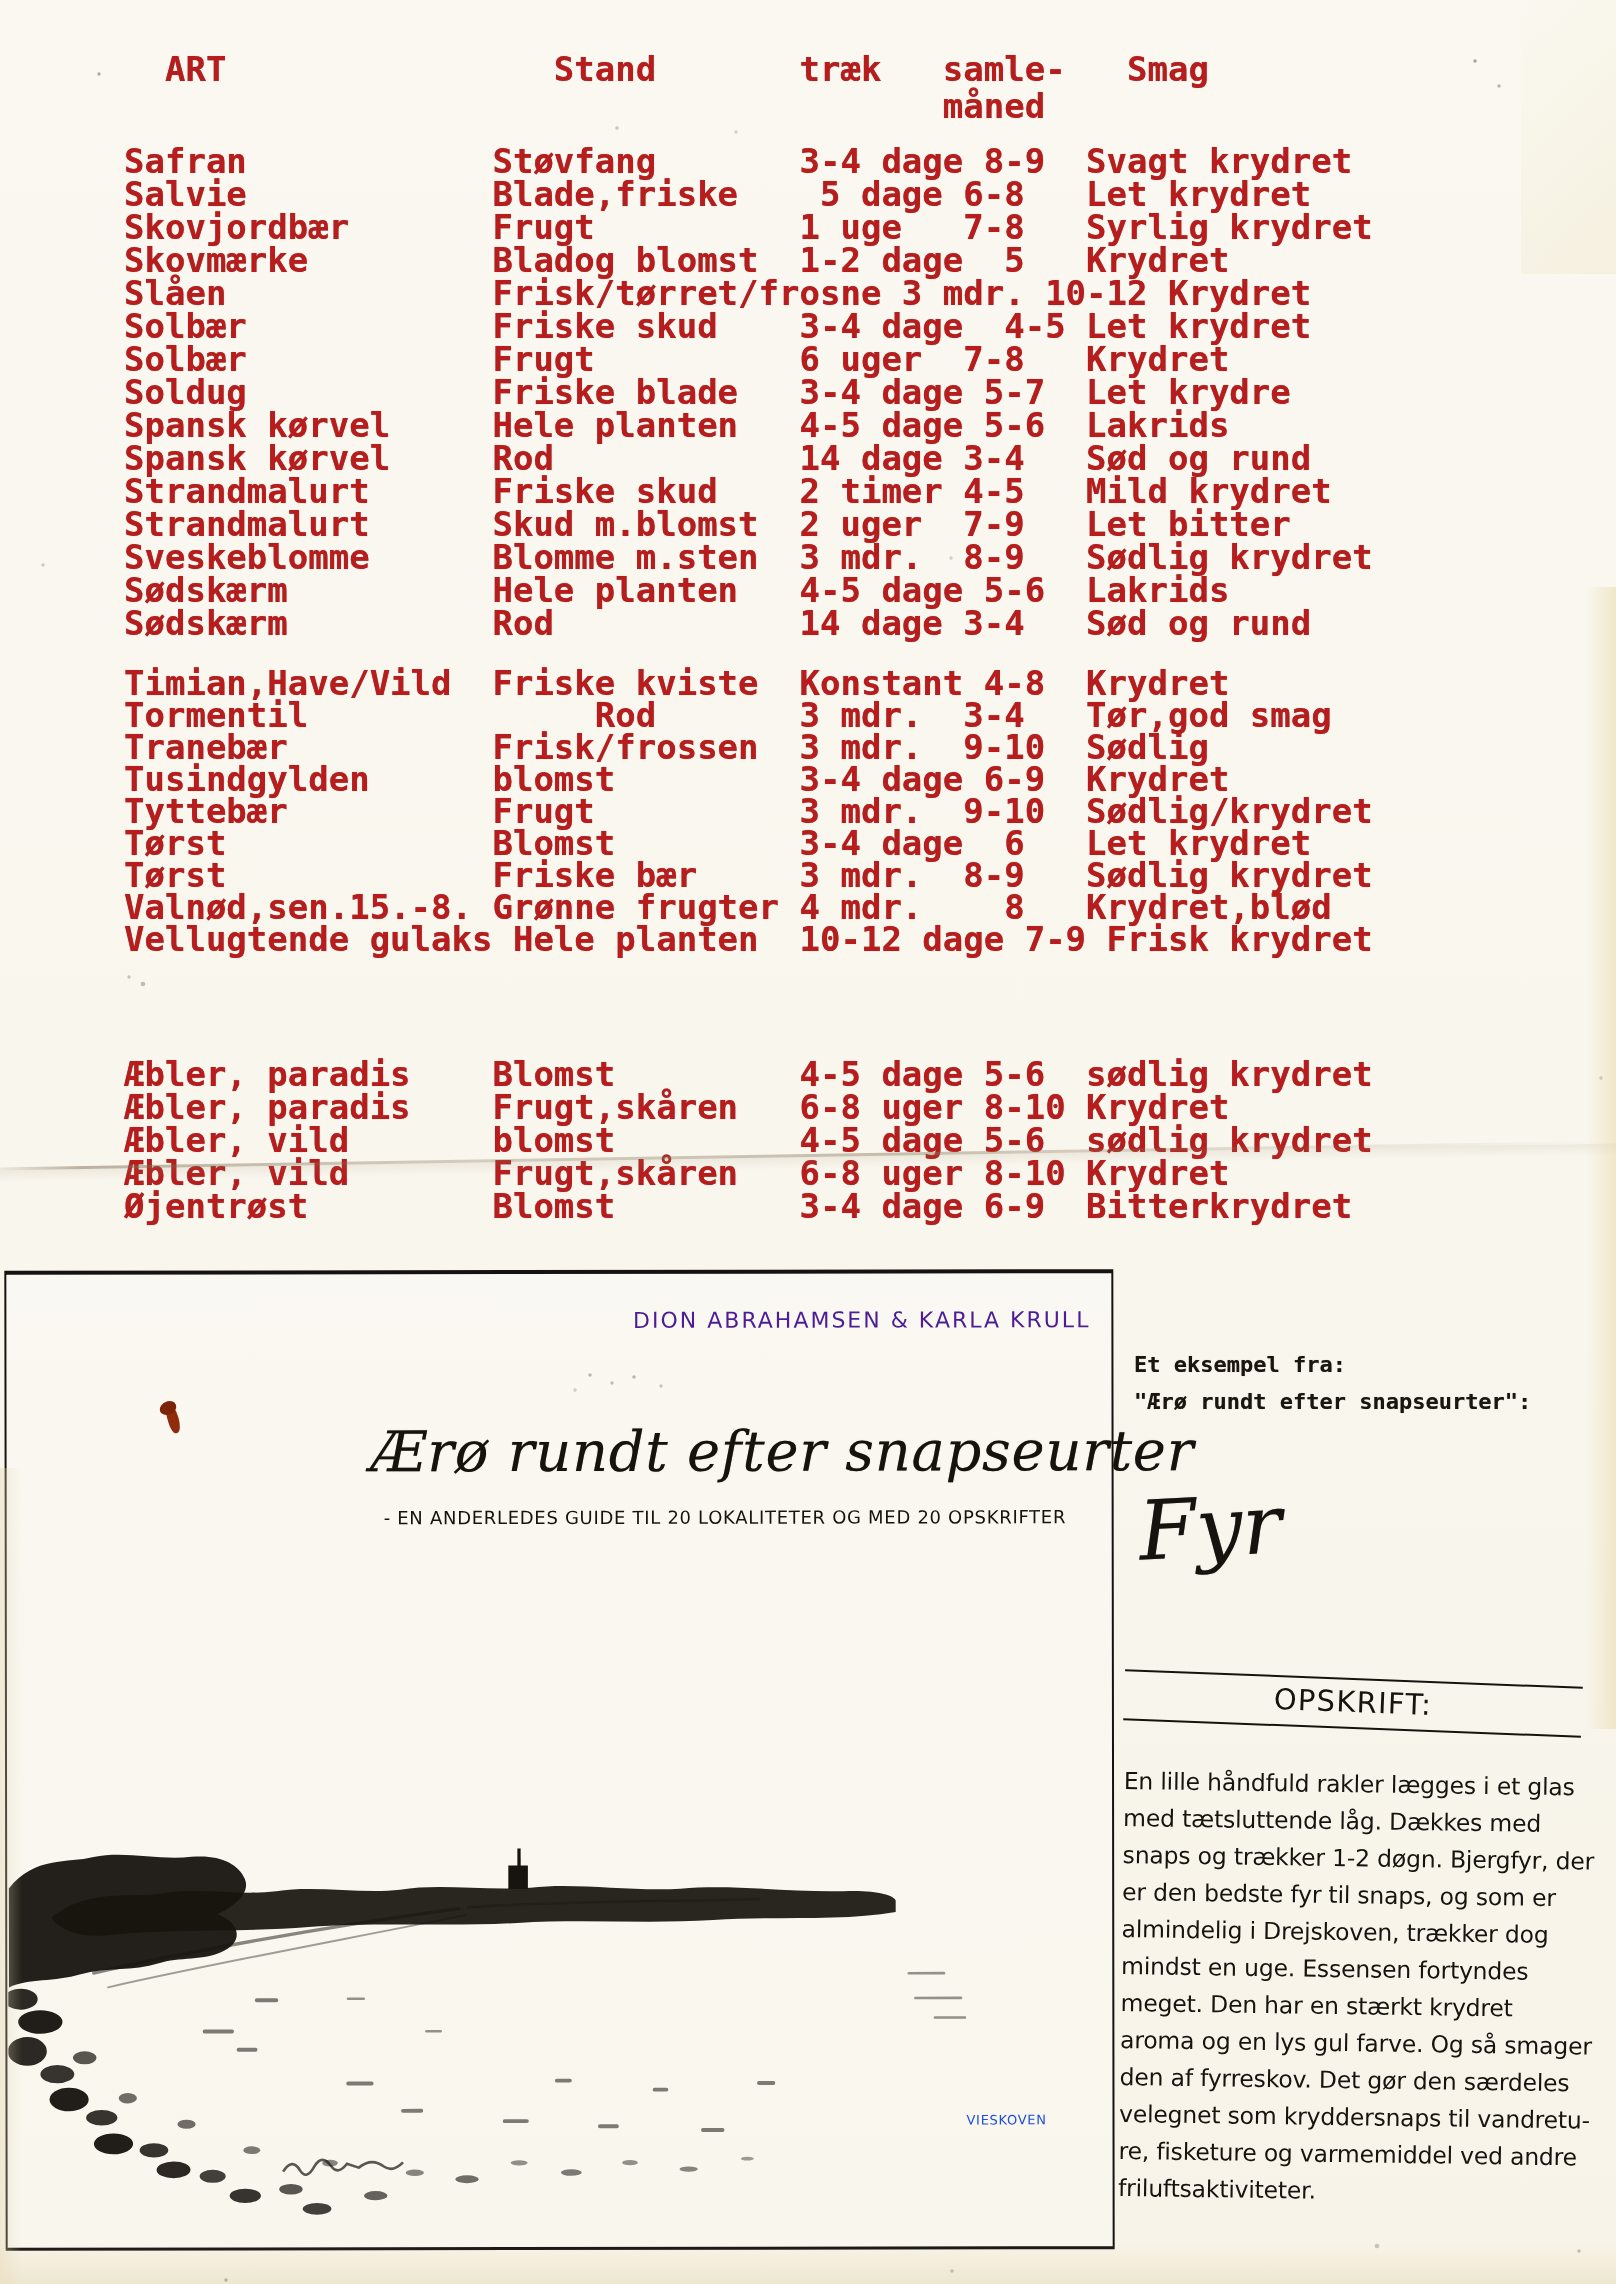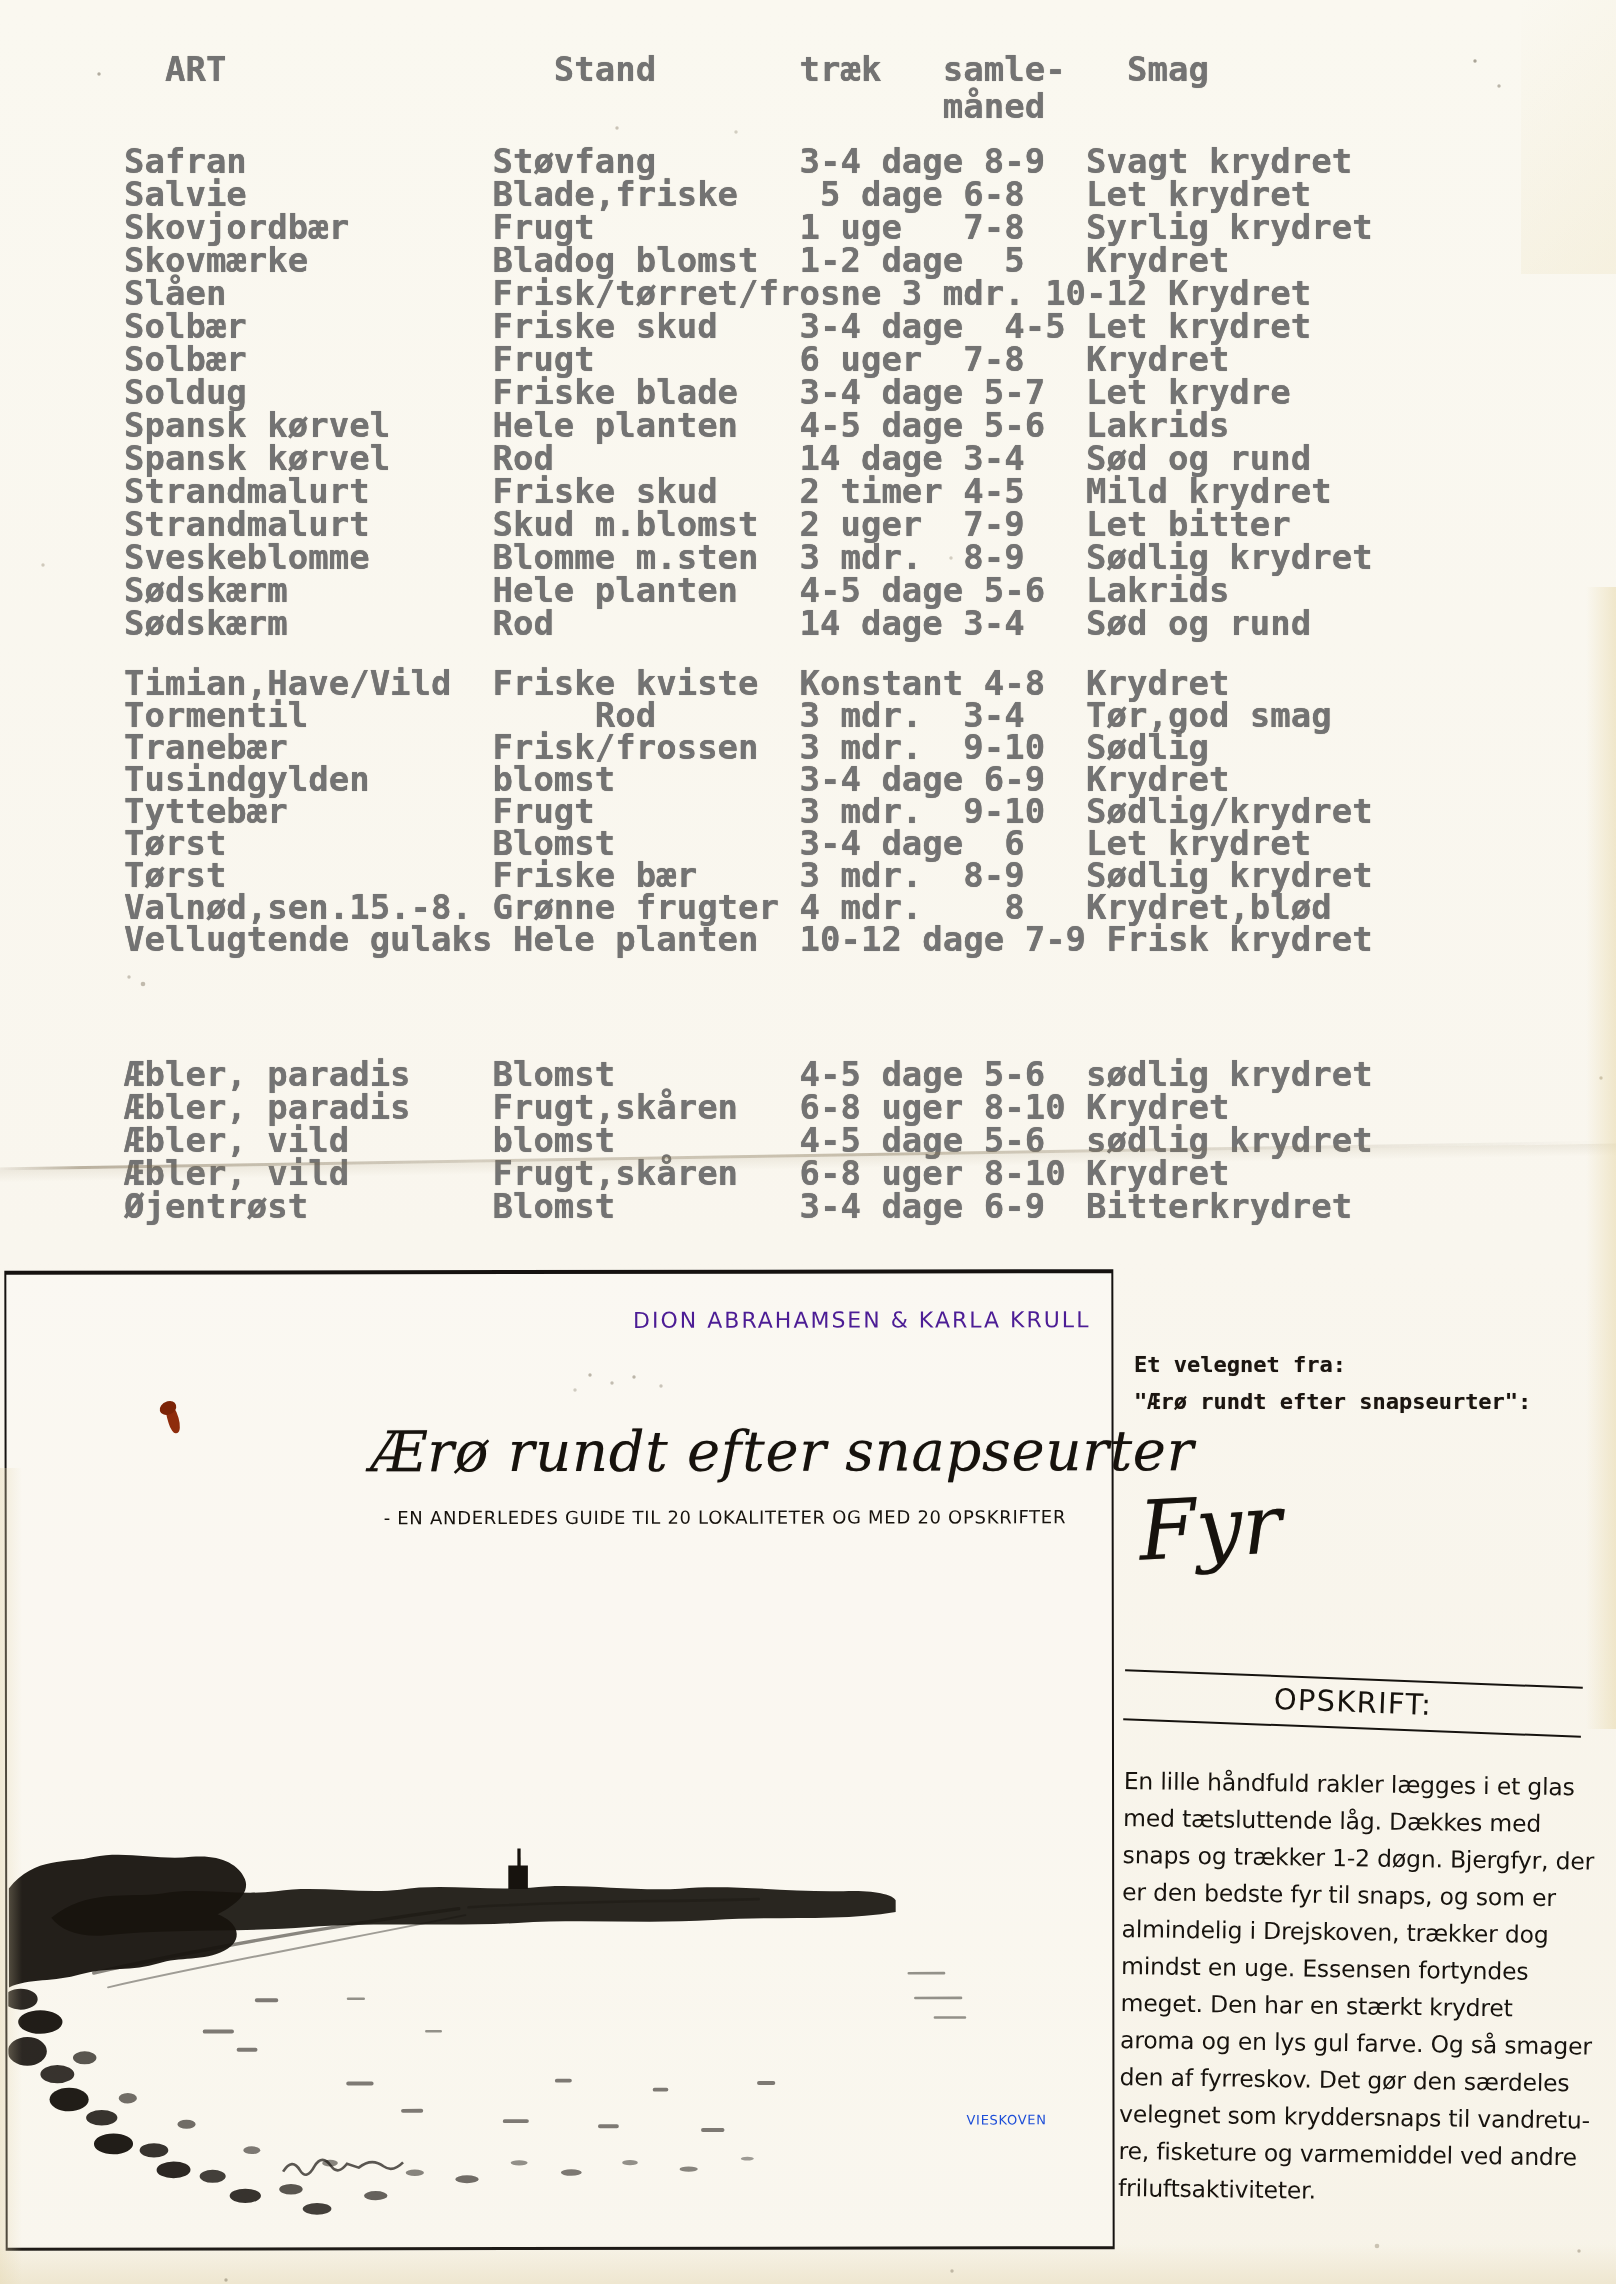--- a/index.html
+++ b/index.html
@@ -6,21 +6,21 @@
   body{
     width:1616px;height:2284px;position:relative;overflow:hidden;
     background:linear-gradient(180deg,#faf8f0 0%,#f9f6ee 55%,#f7f3e8 100%);
     font-family:"DejaVu Sans",sans-serif;color:#1b1713;
   }
   .layer{position:absolute;pointer-events:none;}
   
   .tbl{
     position:absolute;left:124px;margin:0;
     font-family:"DejaVu Sans Mono",monospace;font-weight:700;font-size:34px;
-    color:#737373;white-space:pre;text-shadow:0 0 0.7px rgba(25,18,10,.55);
+    color:#b91c1c;white-space:pre;text-shadow:0 0 0.7px rgba(25,18,10,.55);
   }
   .trow{white-space:pre;}
   #thead{top:51px;line-height:37px;}
   #block0{top:145px;line-height:33px;}
   #block1{top:667px;line-height:32px;}
   #block2{top:1058px;line-height:33px;}
   
   .crease{left:-19.6px;top:1154px;width:1658px;height:3.3px;transform:rotate(-0.95deg);
     background:linear-gradient(90deg,rgba(125,110,82,0) 0%,rgba(125,110,82,.5) 6%,rgba(125,110,82,.3) 30%,rgba(140,125,95,.48) 55%,rgba(125,110,82,.18) 78%,rgba(125,110,82,0) 98%);
     filter:blur(0.7px);}
@@ -155,21 +155,21 @@
     <g stroke="#17130e" stroke-width="4" opacity="0.45" fill="none" stroke-linecap="round">
       <path d="M1390 470 h70 M1420 500 h46 M1380 432 h54 M520 470 h24 M640 520 h22"></path>
     </g>
 
     <path d="M420 735 q14 -22 26 -2 q10 16 22 -6 q12 -20 26 0 q10 14 24 -4 l18 6 q20 -16 38 -2 q14 10 30 -6" stroke="#17130e" stroke-width="4" fill="none" opacity="0.7"></path>
   </svg>
 
   <div class="caption">VIESKOVEN</div>
 </div>
 
-<div class="mono-line intro1">Et velegnet fra:</div>
+<div class="mono-line intro1">Et eksempel fra:</div>
 <div class="mono-line intro2">"Ærø rundt efter snapseurter":</div>
 <div class="plant">Fyr</div>
 <div class="opskrift">
   <span>OPSKRIFT:</span>
 </div>
 <div class="recipe">En lille håndfuld rakler lægges i et glas
 med tætsluttende låg. Dækkes med
 snaps og trækker 1-2 døgn. Bjergfyr, der
 er den bedste fyr til snaps, og som er
 almindelig i Drejskoven, trækker dog

